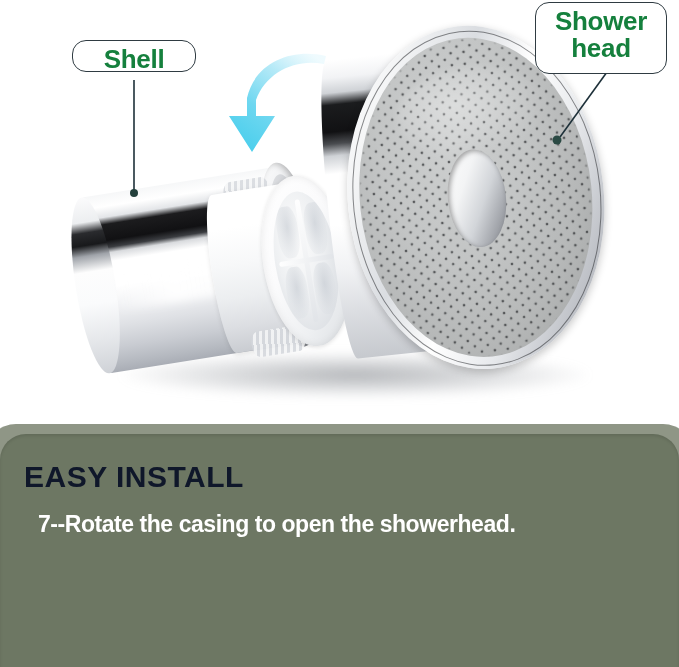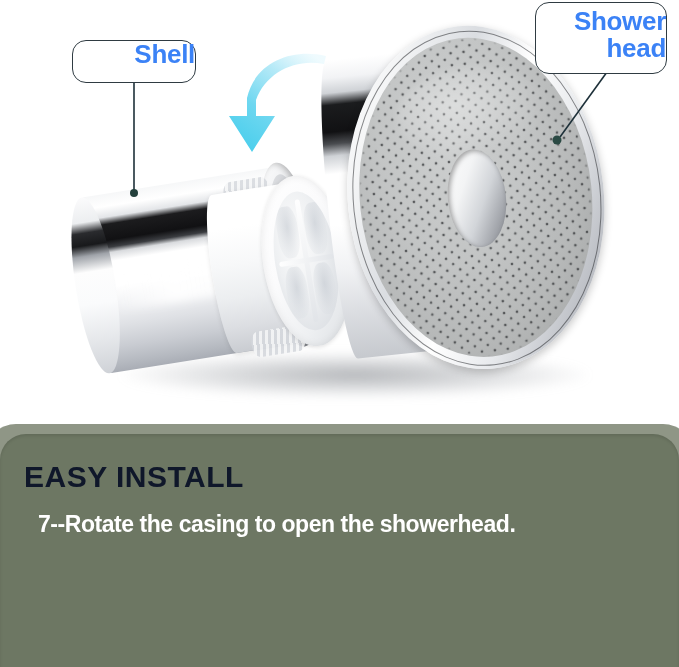--- a/index.html
+++ b/index.html
@@ -255,31 +255,32 @@
     left: 222px; top: 52px;
     width: 130px; height: 125px;
   }
 
   
   .callout {
     position: absolute;
     background: #ffffff;
     border: 1.4px solid #2f3b42;
     border-radius: 14px;
-    color: #3b82f6;
+    color: #15803d;
     font-weight: bold;
-    text-align: right;
+    text-align: center;
     box-sizing: border-box;
     line-height: 1.05;
     letter-spacing: -0.3px;
   }
   #callout-shell {
     left: 72px; top: 40px;
-    width: 124px; height: 43px;
+    width: 124px; height: 32px;
     font-size: 26px;
+    padding-top: 5px;
   }
   #callout-head {
     left: 535px; top: 2px;
     width: 132px; height: 72px;
     font-size: 26px;
     padding-top: 5px;
   }
   .callout-line { display: block; }
 
   .leader-svg {

